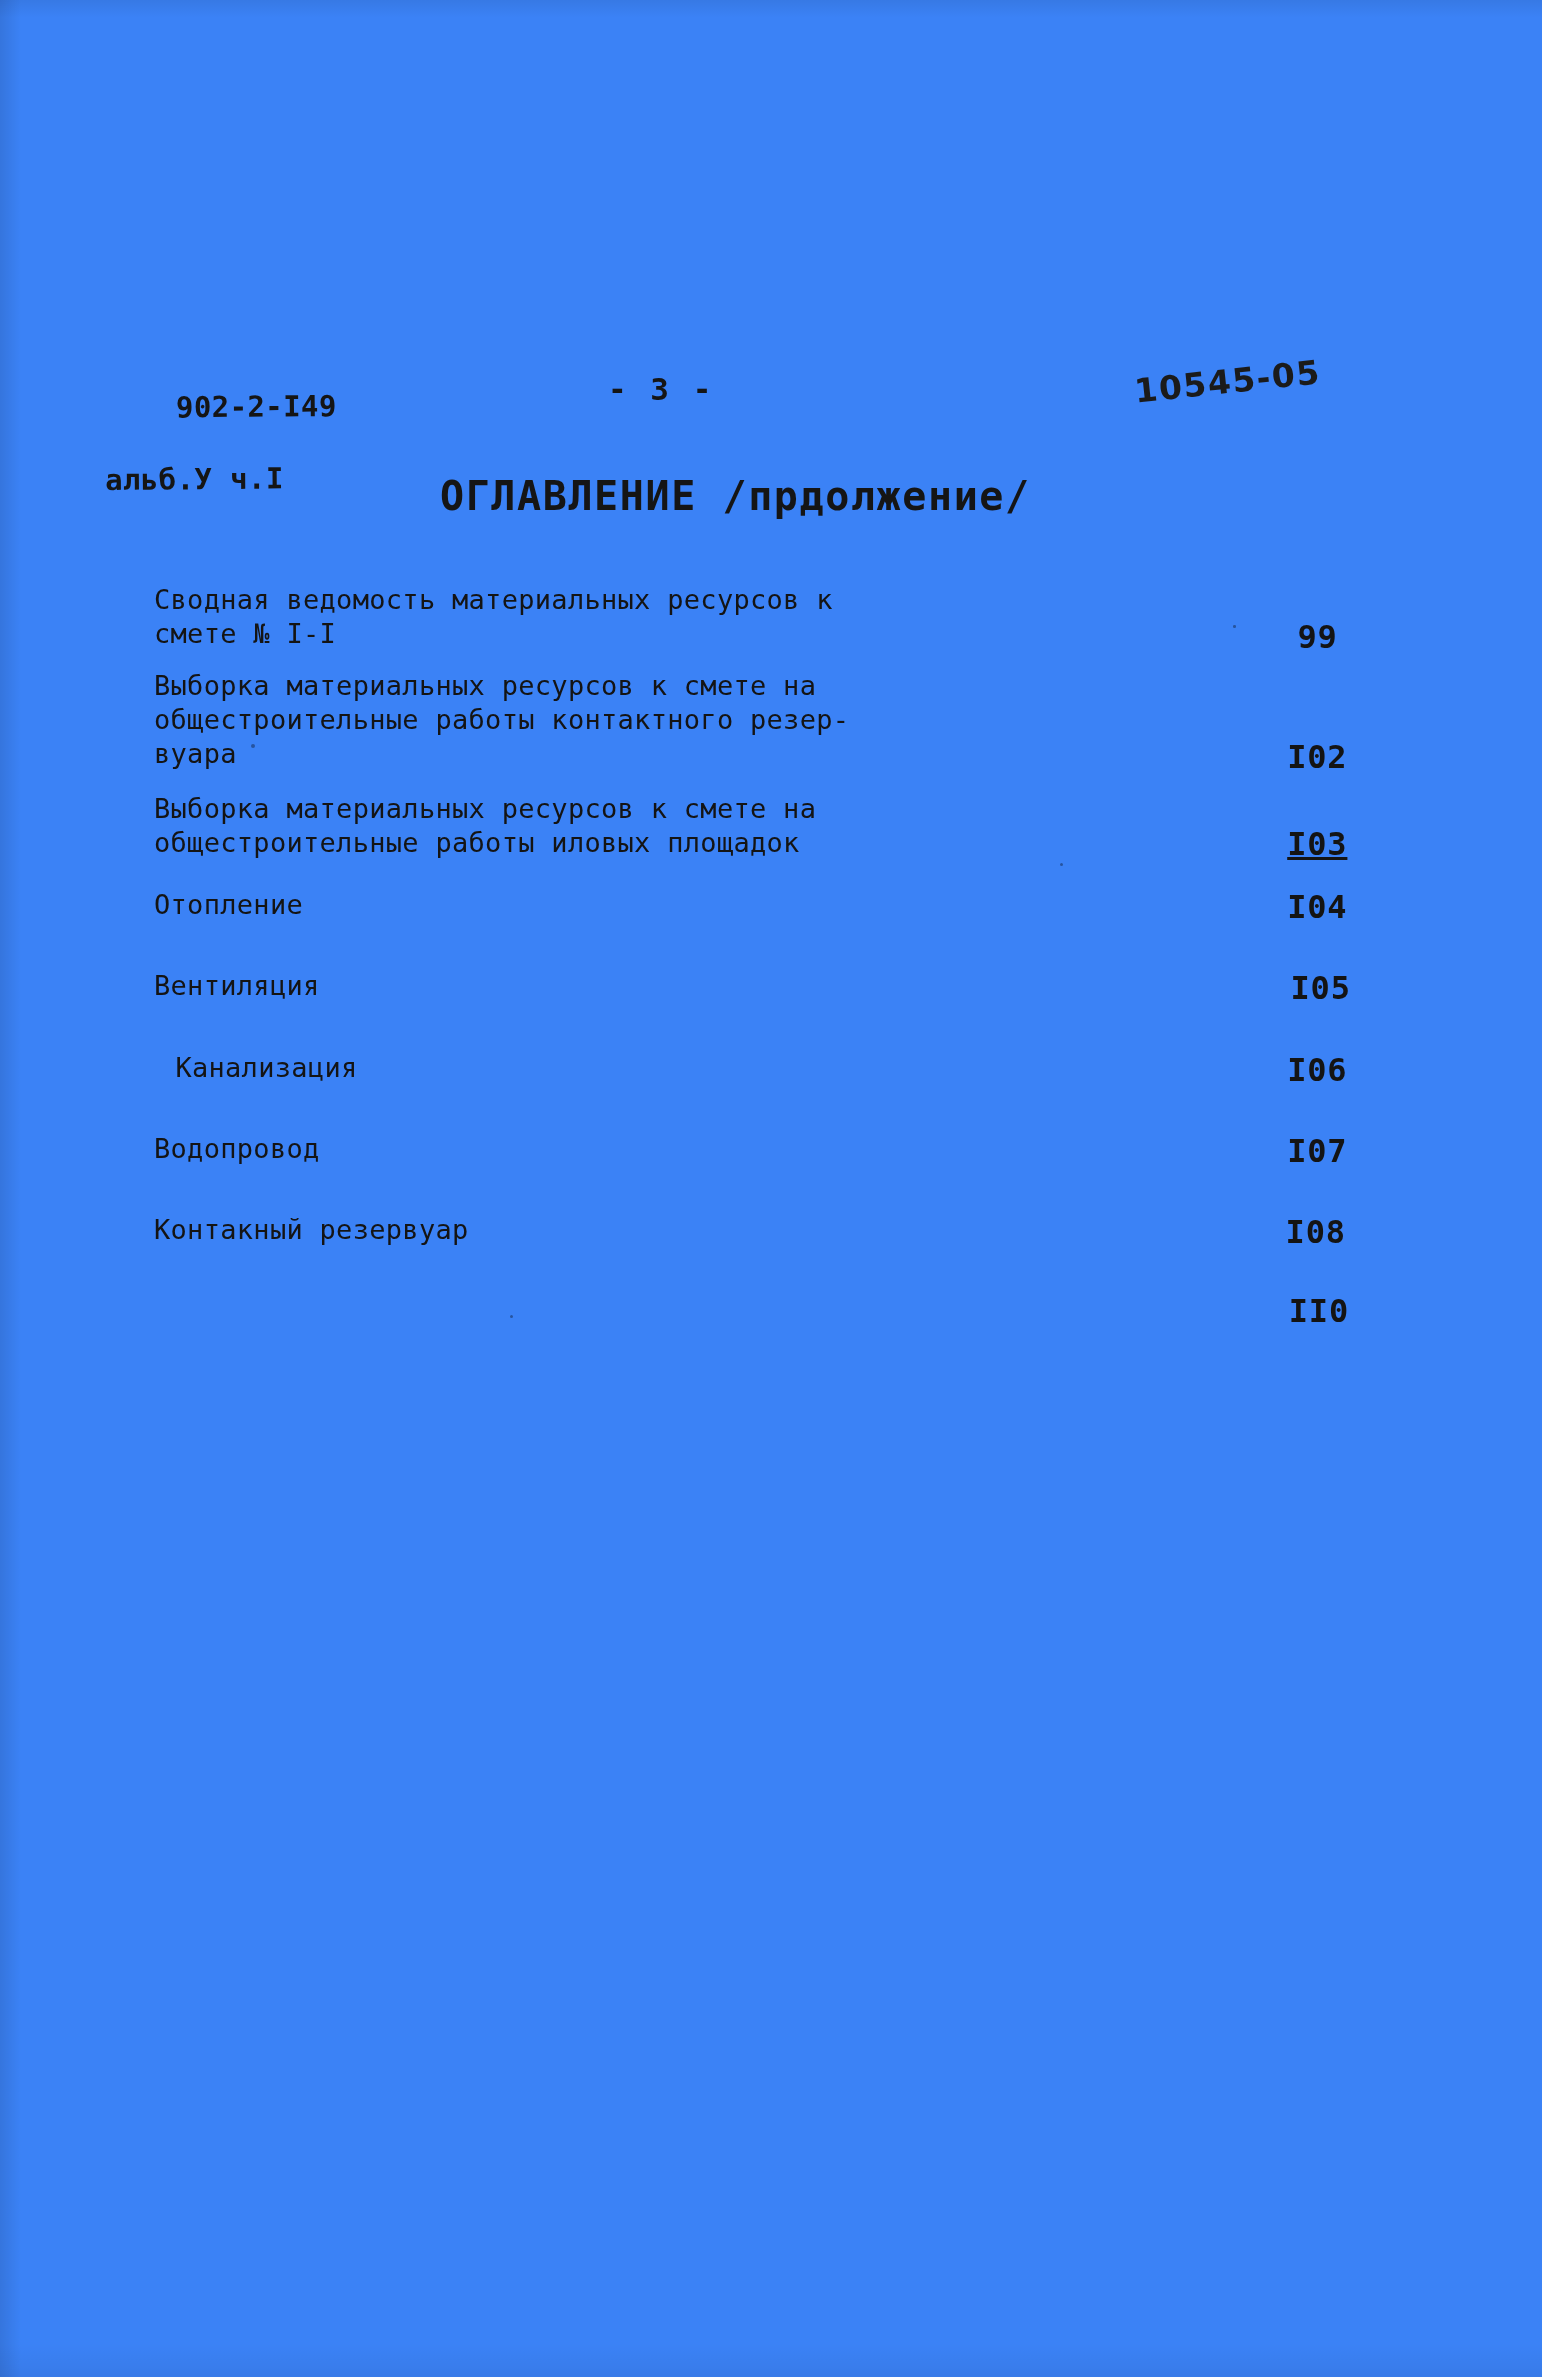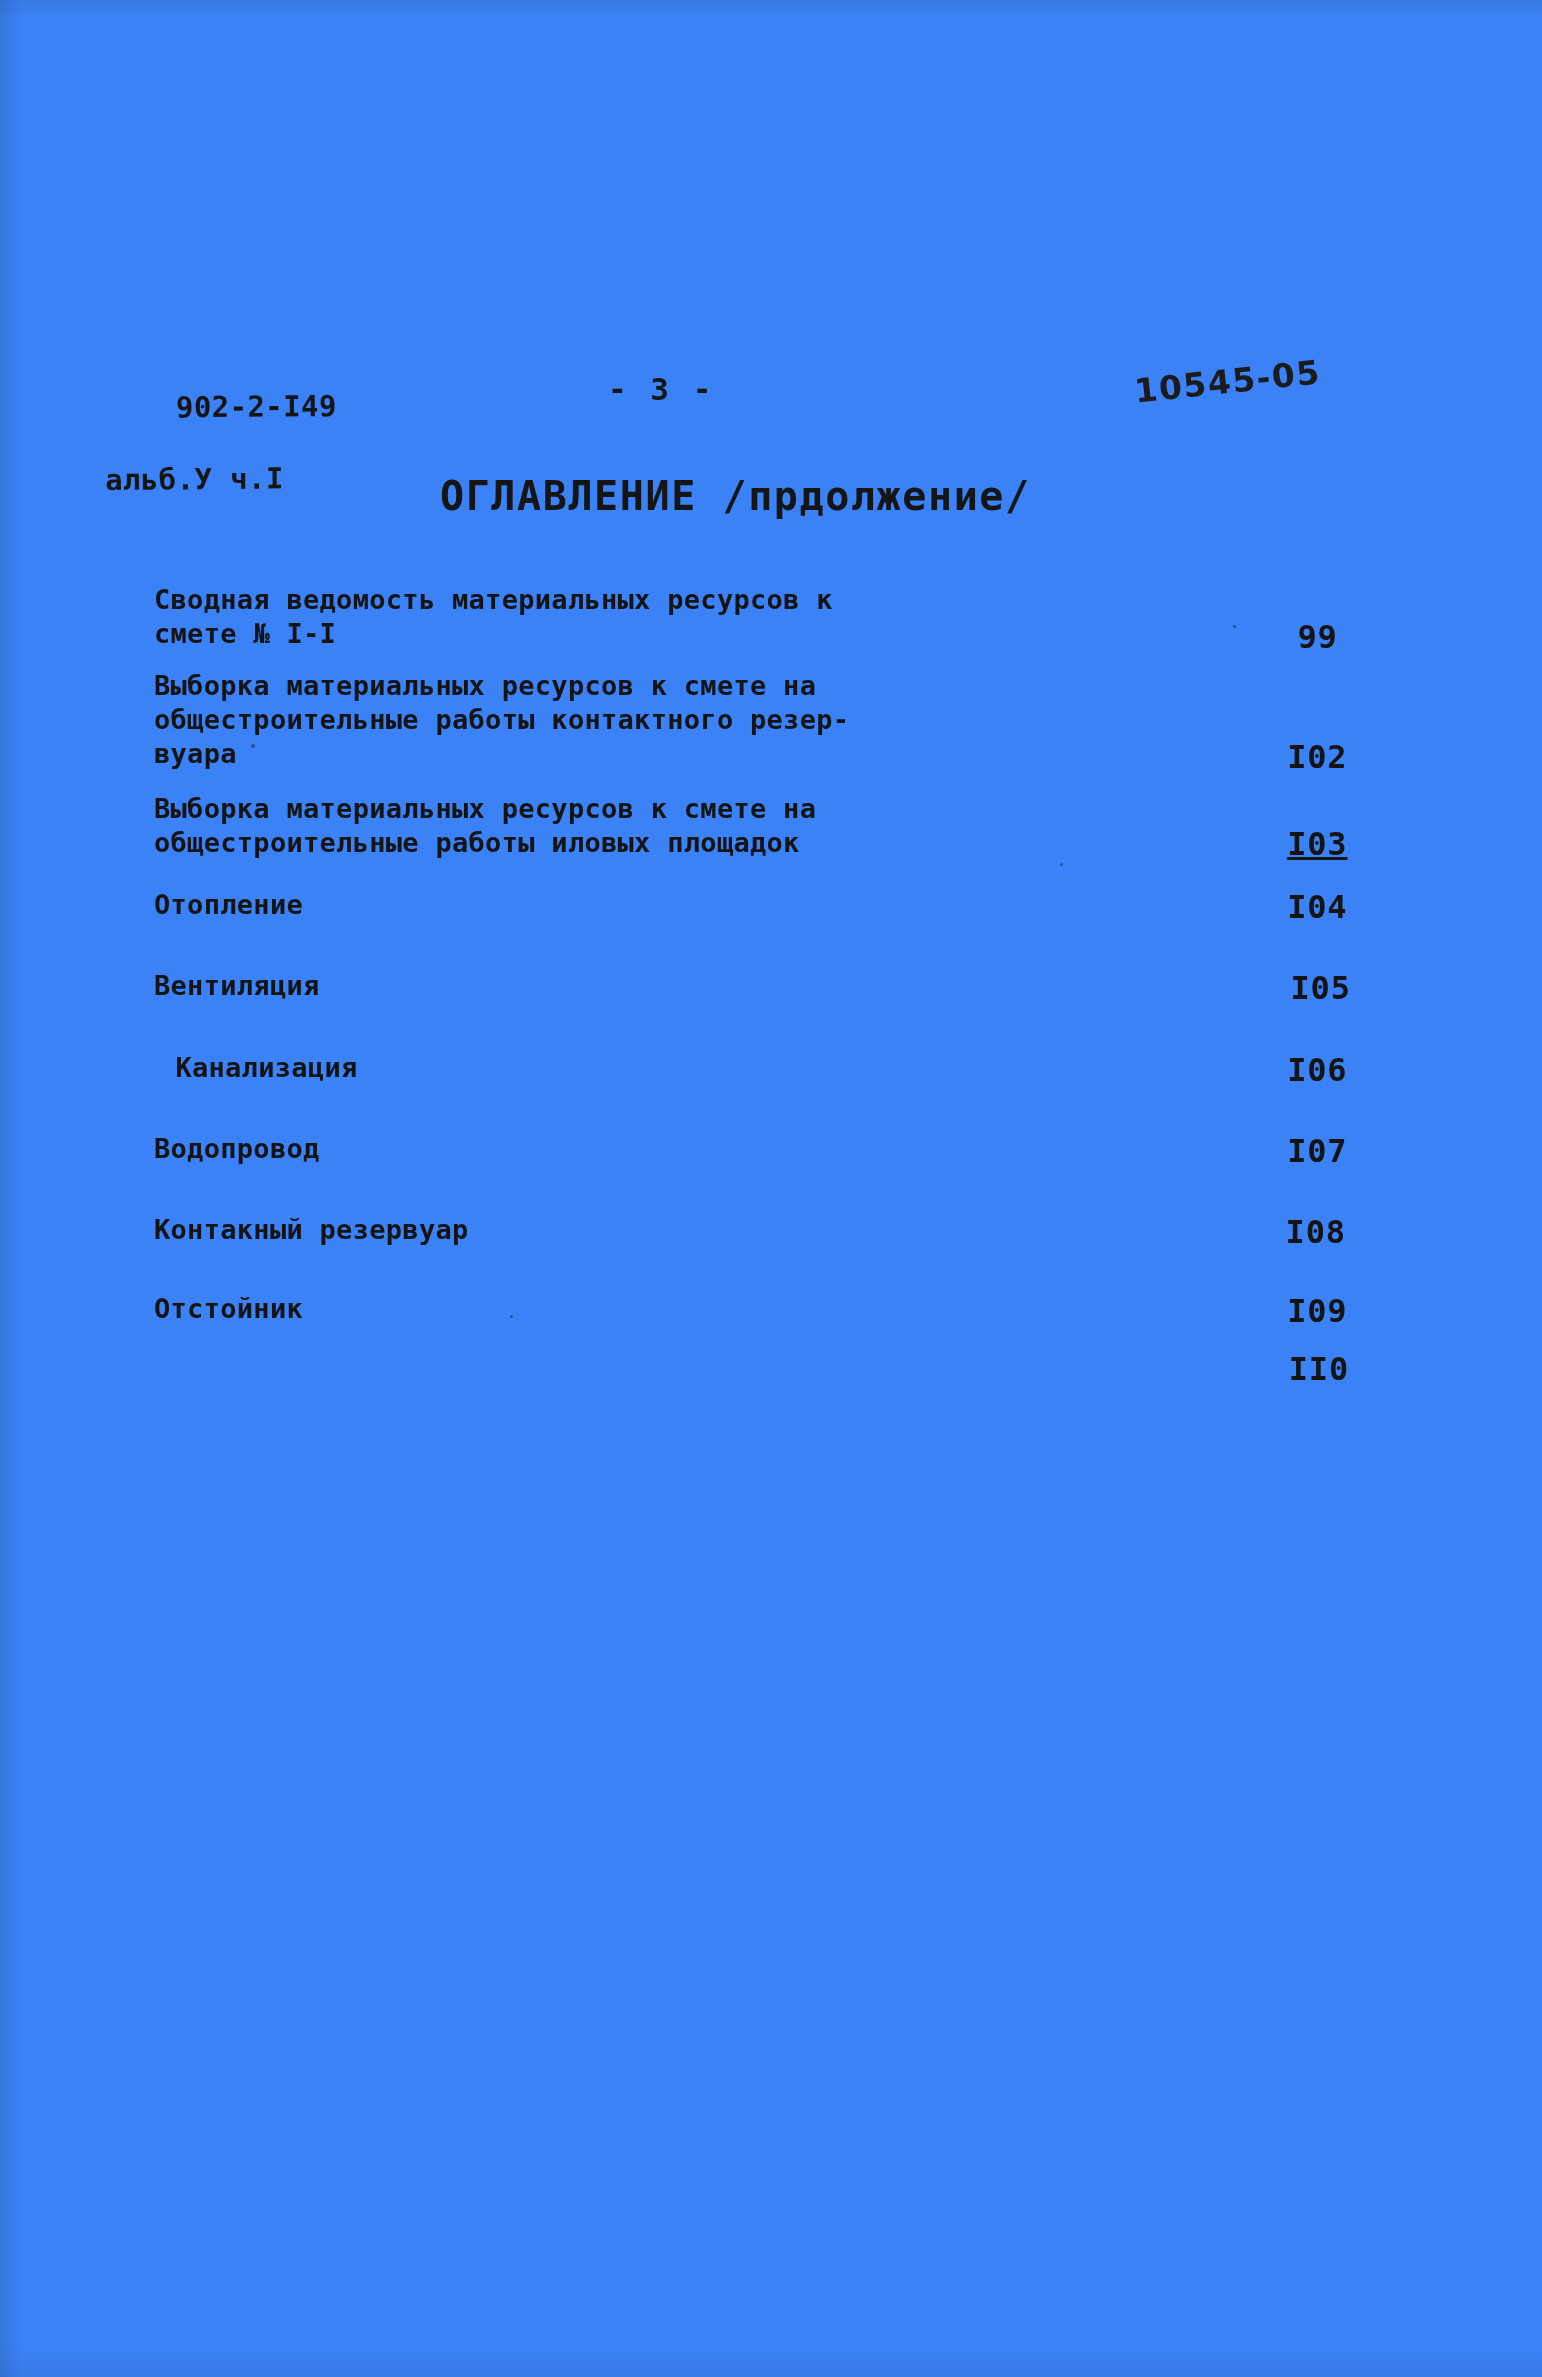--- a/index.html
+++ b/index.html
@@ -102,21 +102,21 @@
     position: relative;
     display: block;
     margin-bottom: 15px;
     min-height: 46px;
   }
   .toc-entry .label {
     display: block;
     width: 970px;
     font-size: 27px;
     line-height: 34px;
-    font-weight: 700;
+    font-weight: 400;
     letter-spacing: 0.3px;
     white-space: pre-line;
     color: #141414;
   }
   .toc-entry .pagenum {
     position: absolute;
     right: 0;
     font-size: 32px;
     font-weight: 700;
     letter-spacing: 0.8px;
@@ -224,24 +224,20 @@
     <div class="toc-entry e6">
       <span class="label">Водопровод</span>
       <span class="pagenum">I07</span>
     </div>
 
     <div class="toc-entry e7">
       <span class="label">Контакный резервуар</span>
       <span class="pagenum">I08</span>
     </div>
 
-    <div class="toc-entry e8">
-      <span class="label">Отстойник</span>
-      <span class="pagenum">I09</span>
-    </div>
 
     <div class="toc-entry e9">
       <span class="pagenum">II0</span>
     </div>
 
   </div>
 
   <div class="speck" style="left:251px;top:744px;width:4.1px;height:4.1px;"></div>
   <div class="speck" style="left:1060px;top:863px;width:3.3px;height:3.3px;"></div>
   <div class="speck" style="left:510px;top:1315px;width:3.3px;height:3.3px;"></div>

